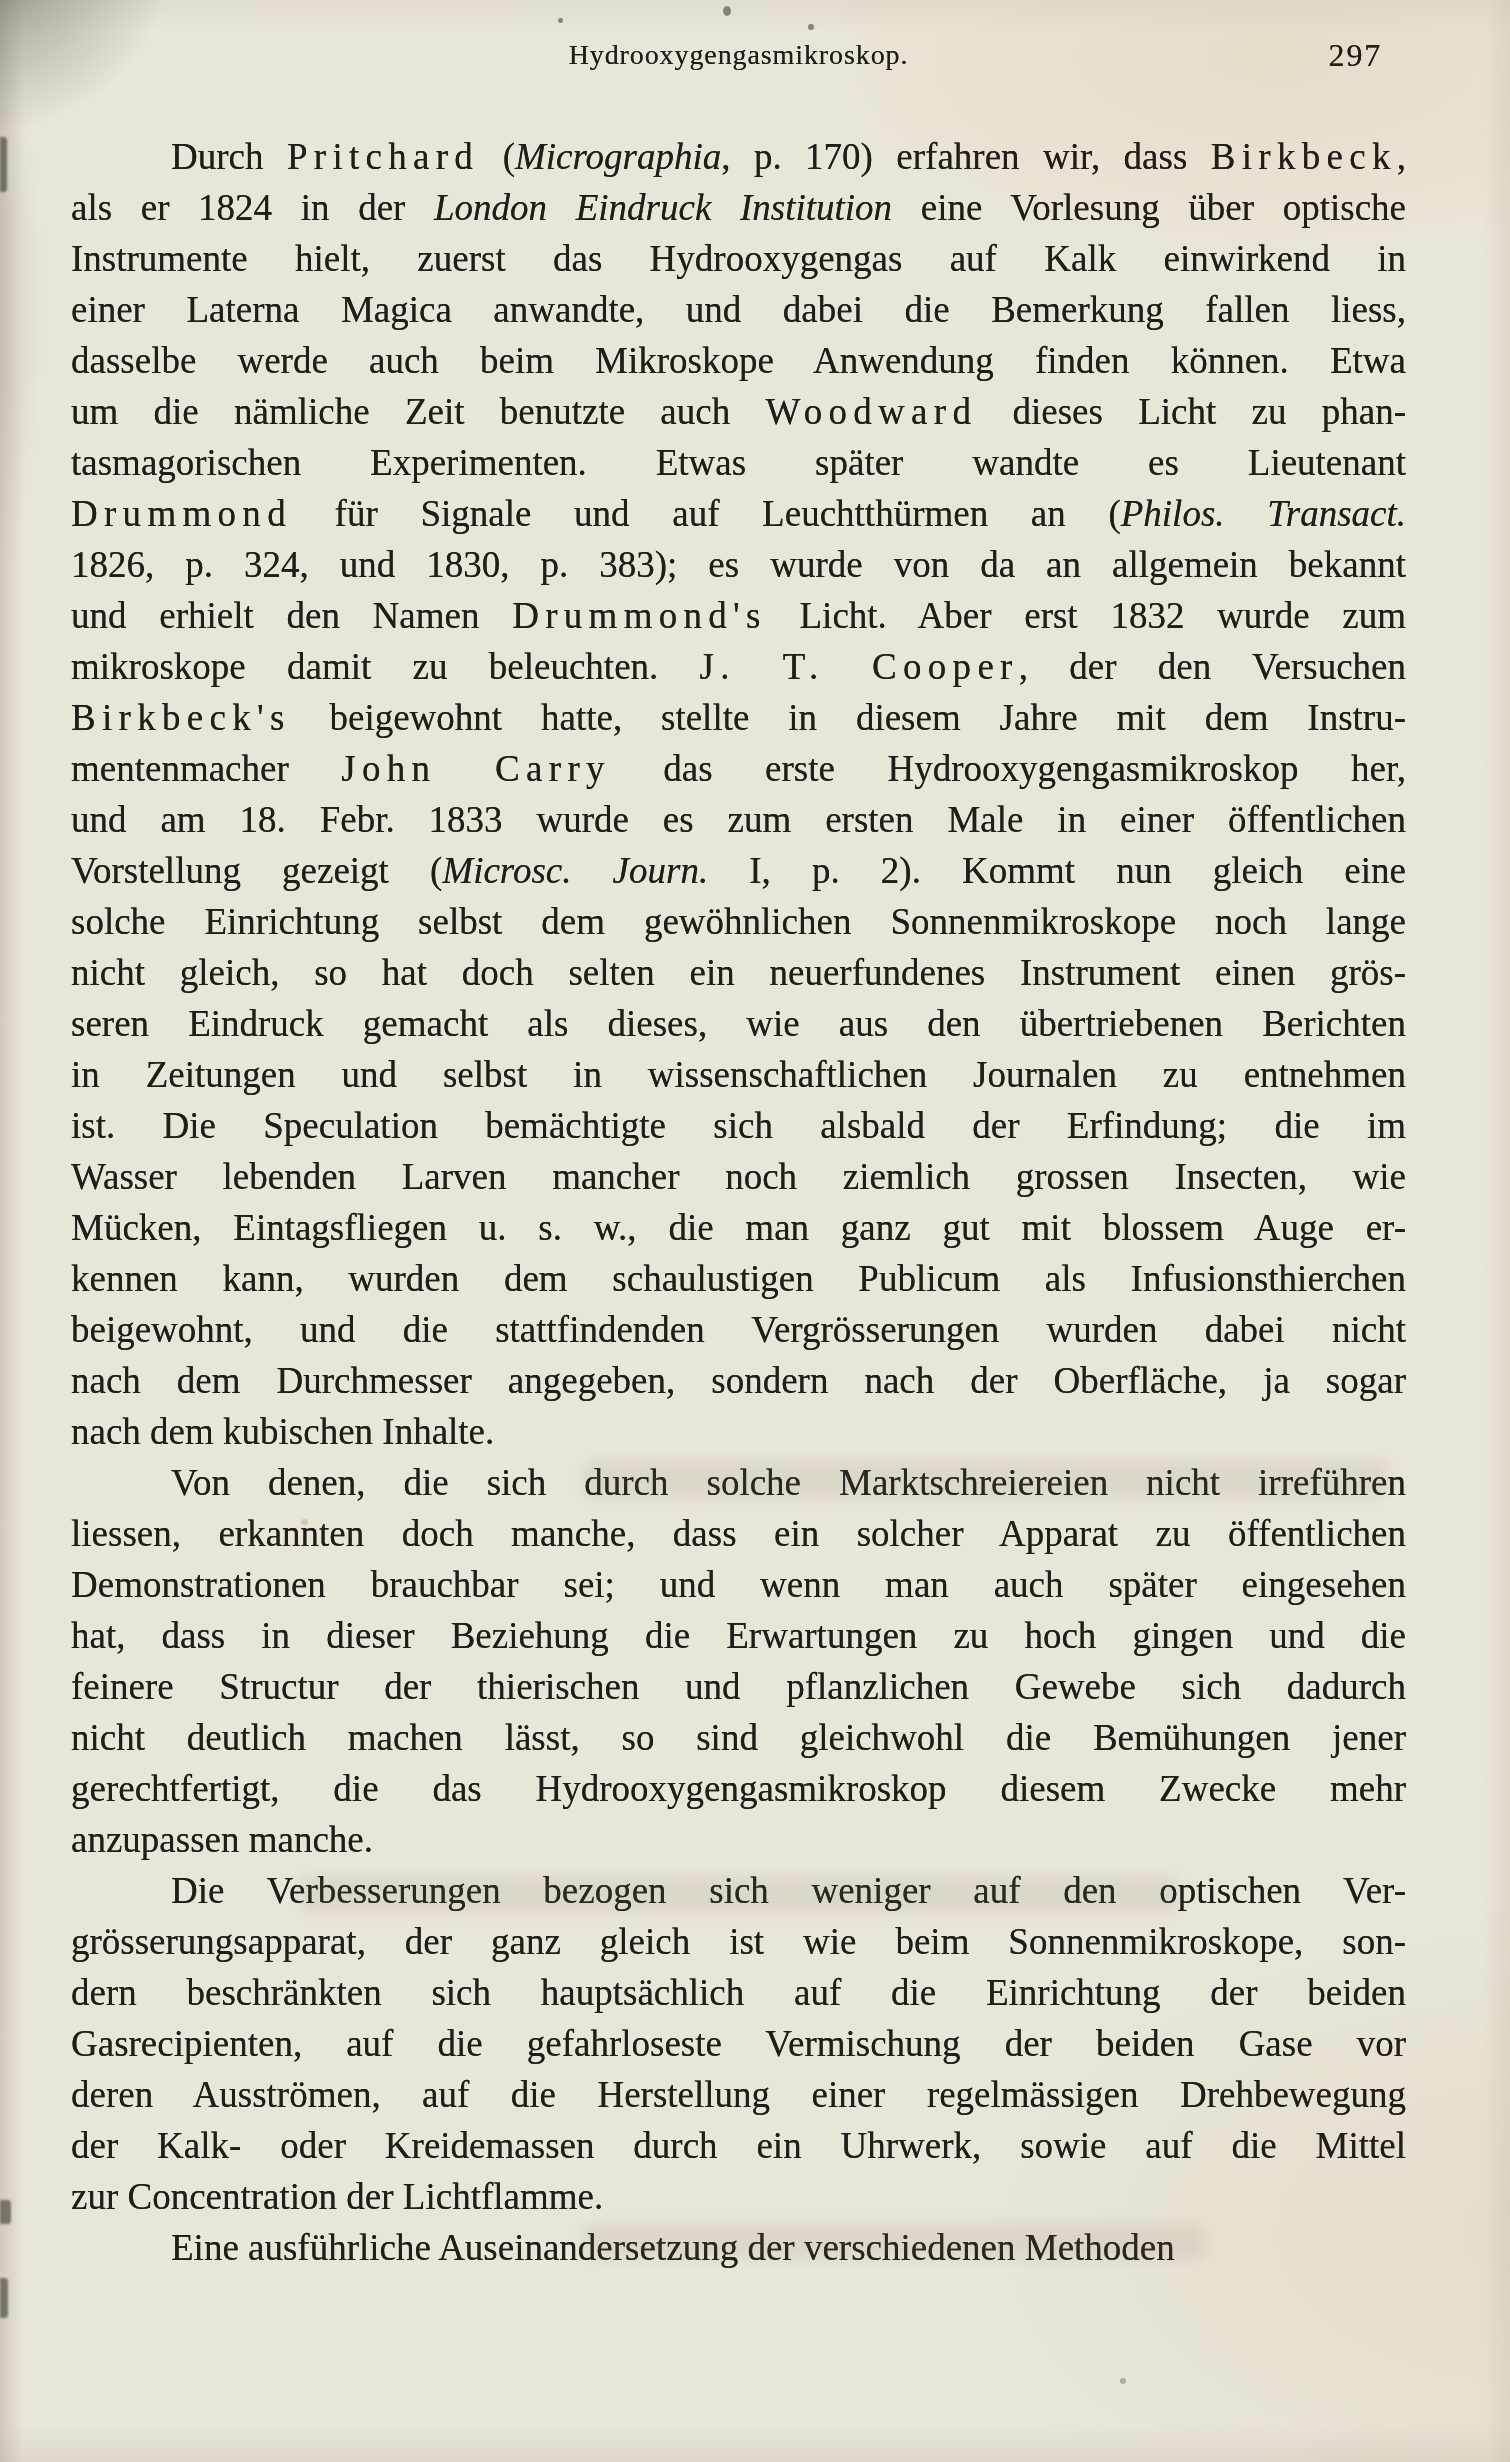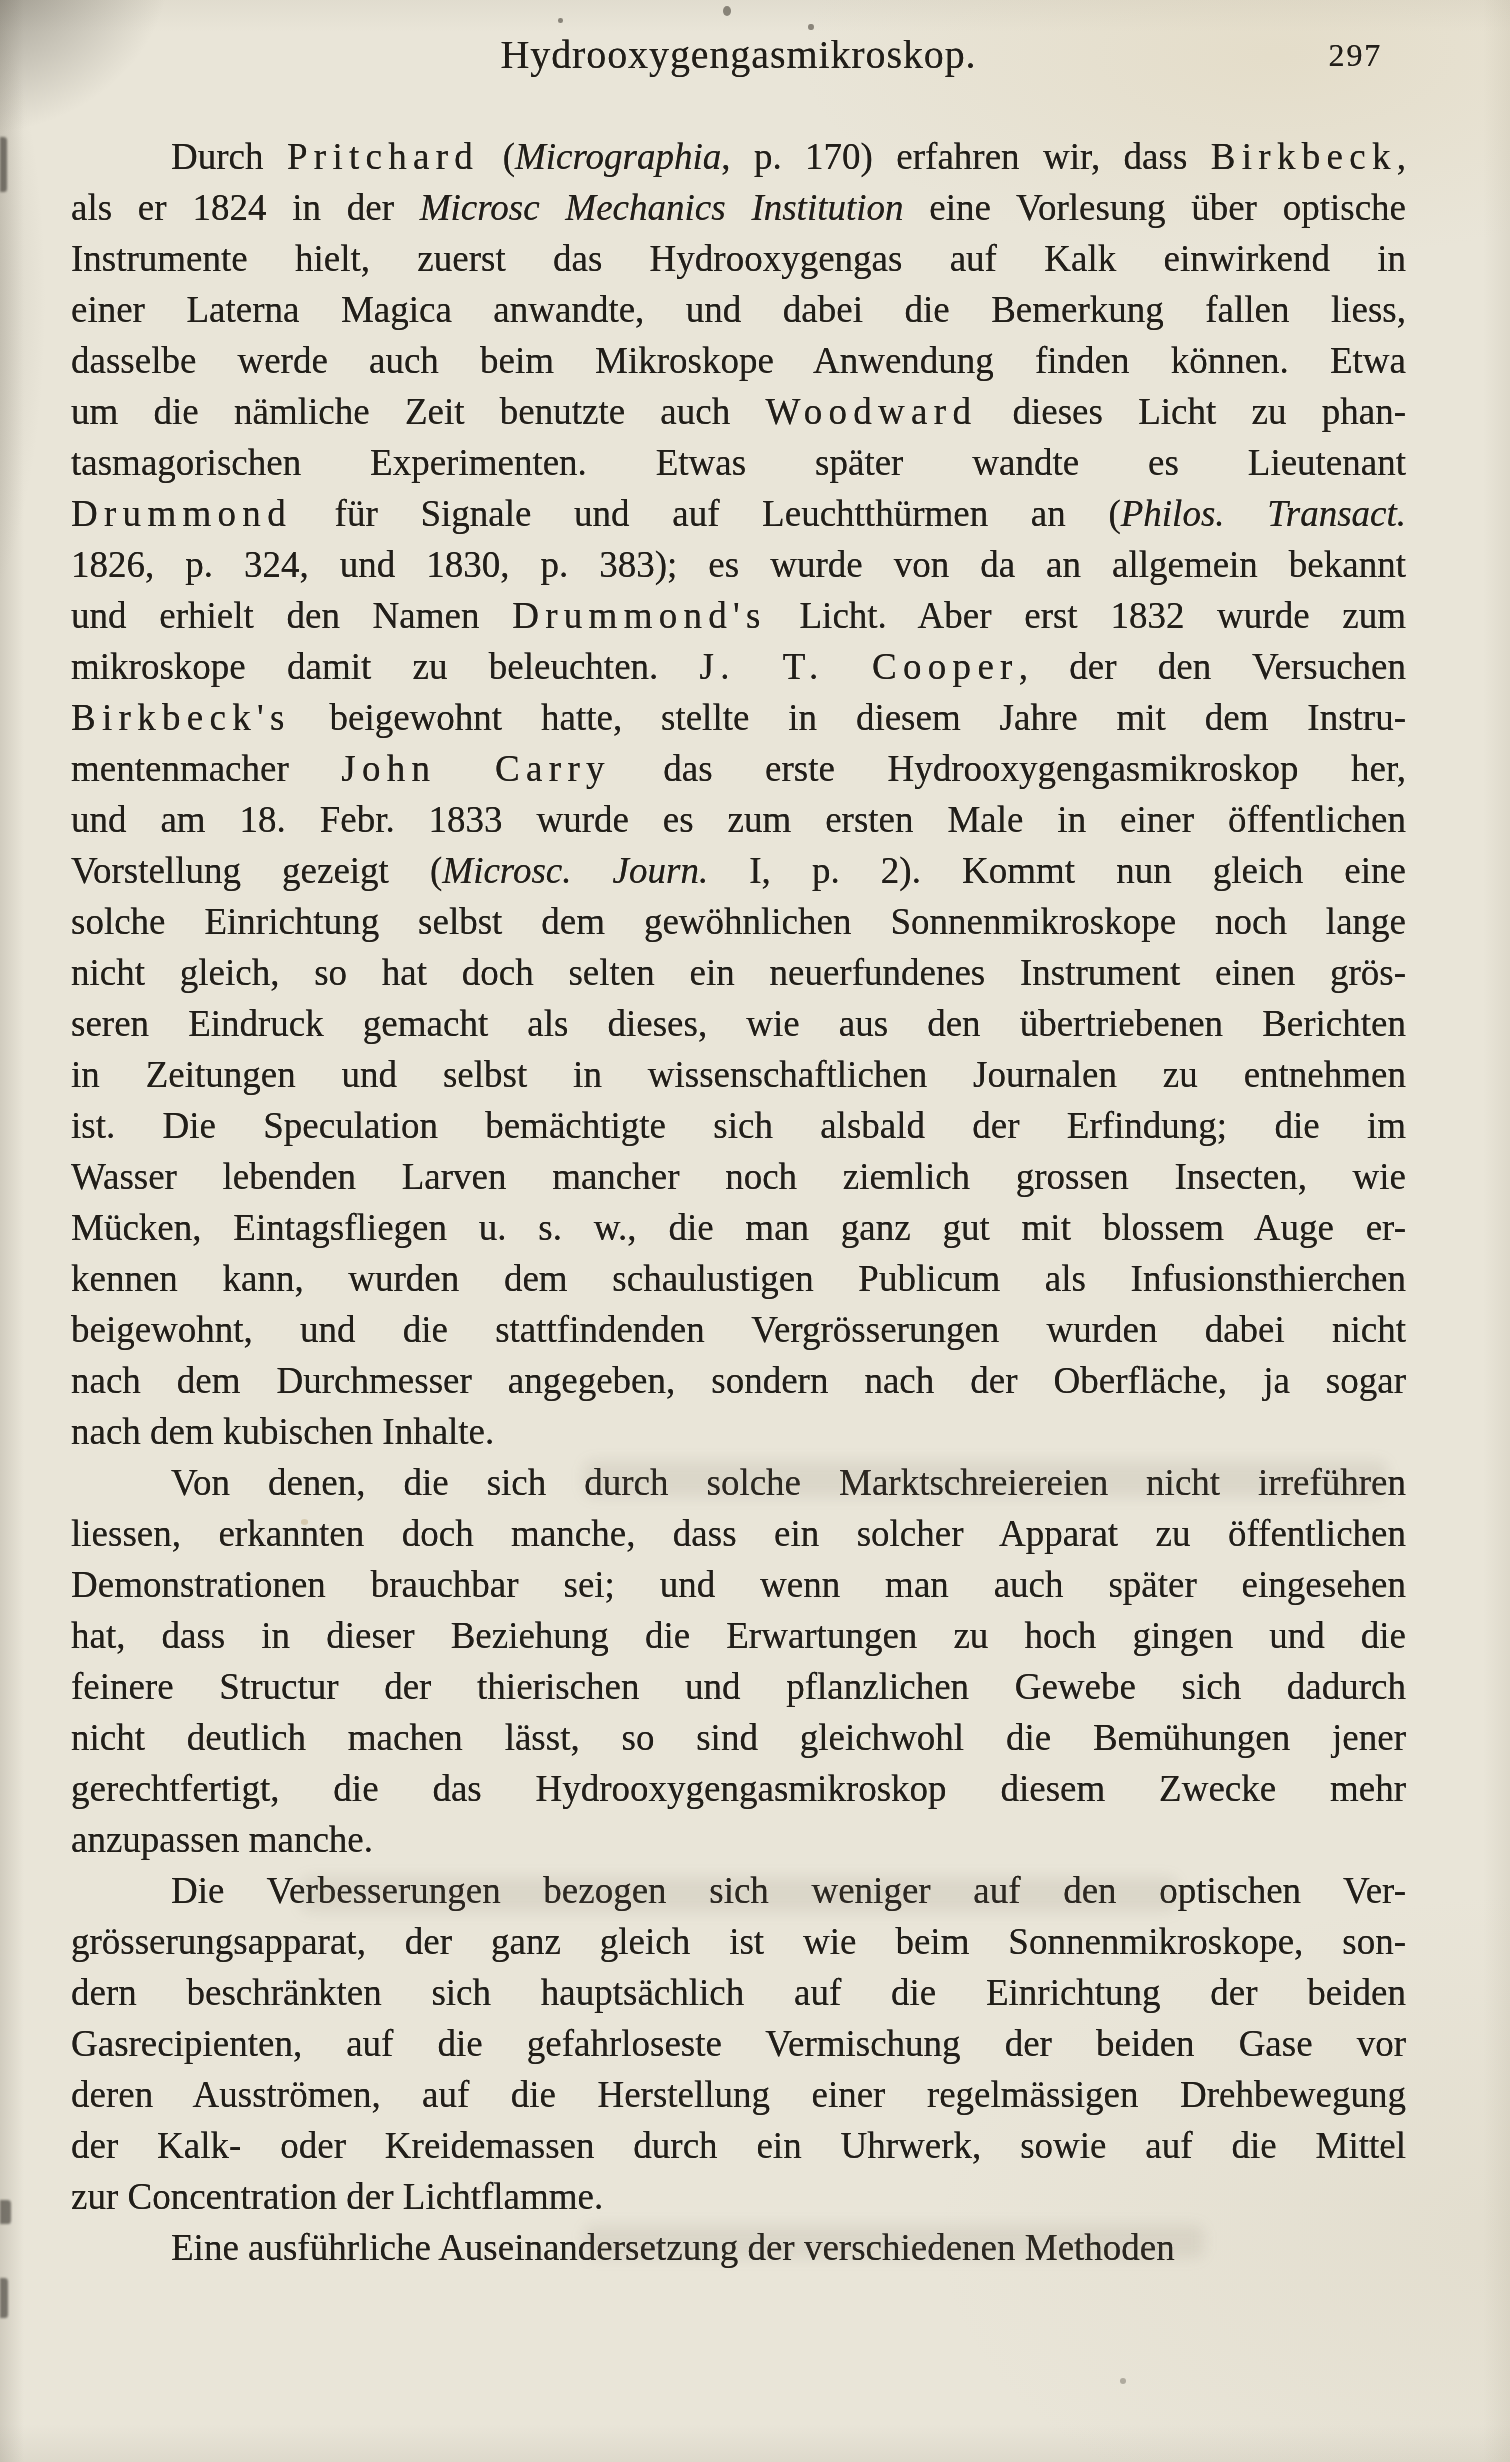--- a/index.html
+++ b/index.html
@@ -18,21 +18,21 @@
       linear-gradient(270deg, rgba(150,140,118,0.14) 0px, rgba(150,140,118,0) 27px),
       linear-gradient(0deg, rgba(140,132,112,0.12) 0px, rgba(140,132,112,0) 38px),
       linear-gradient(180deg, rgba(150,142,122,0.10) 0px, rgba(150,142,122,0) 32px);
     background-color:#e9e5d8;
   }
   .header{
     position:absolute;left:71px;top:25.5px;width:1335px;height:58px;
     text-align:center;
     text-shadow:0 0 0.6px rgba(30,27,22,0.85);
   }
-  .title{display:inline-block;font-size:40px;line-height:58px;letter-spacing:0.9px;}
+  .title{display:inline-block;font-size:28px;line-height:58px;letter-spacing:0.9px;}
   .pagenum{position:absolute;right:24px;top:0.9px;font-size:32px;line-height:58px;letter-spacing:1.8px;}
   .body{
     position:absolute;left:71px;top:131px;width:1335px;
     font-size:37px;line-height:51px;
     text-shadow:0 0 0.6px rgba(30,27,22,0.85);
   }
   .line{text-align:justify;text-align-last:justify;}
   .line.indent{padding-left:100px;}
   .line.endline{text-align-last:left;}
   .sp{letter-spacing:0.17em;}
@@ -47,21 +47,21 @@
 
 <div class="page">
 
   <div class="header">
     <span class="title">Hydrooxygengasmikroskop.</span>
     <span class="pagenum">297</span>
   </div>
 
   <div class="body">
       <div class="line indent"><span>Durch </span><span class="sp">Pritchard</span><span> (</span><span class="it">Micrographia</span><span>, p. 170) erfahren wir, dass </span><span class="sp">Birkbeck</span><span>,</span></div>
-      <div class="line"><span>als er 1824 in der </span><span class="it">Microsc Mechanics Institution</span><span> eine Vorlesung über optische</span></div>
+      <div class="line"><span>als er 1824 in der </span><span class="it">London Eindruck Institution</span><span> eine Vorlesung über optische</span></div>
       <div class="line"><span>Instrumente hielt, zuerst das Hydrooxygengas auf Kalk einwirkend in</span></div>
       <div class="line"><span>einer Laterna Magica anwandte, und dabei die Bemerkung fallen liess,</span></div>
       <div class="line"><span>dasselbe werde auch beim Mikroskope Anwendung finden können. Etwa</span></div>
       <div class="line"><span>um die nämliche Zeit benutzte auch </span><span class="sp">Woodward</span><span> dieses Licht zu phan-</span></div>
       <div class="line"><span>tasmagorischen Experimenten. Etwas später wandte es Lieutenant</span></div>
       <div class="line"><span class="sp">Drummond</span><span> für Signale und auf Leuchtthürmen an (</span><span class="it">Philos. Transact.</span></div>
       <div class="line"><span>1826, p. 324, und 1830, p. 383); es wurde von da an allgemein bekannt</span></div>
       <div class="line"><span>und erhielt den Namen </span><span class="sp">Drummond's</span><span> Licht. Aber erst 1832 wurde zum</span></div>
       <div class="line"><span>mikroskope damit zu beleuchten. </span><span class="sp">J. T. Cooper</span><span>, der den Versuchen</span></div>
       <div class="line"><span class="sp">Birkbeck's</span><span> beigewohnt hatte, stellte in diesem Jahre mit dem Instru-</span></div>

